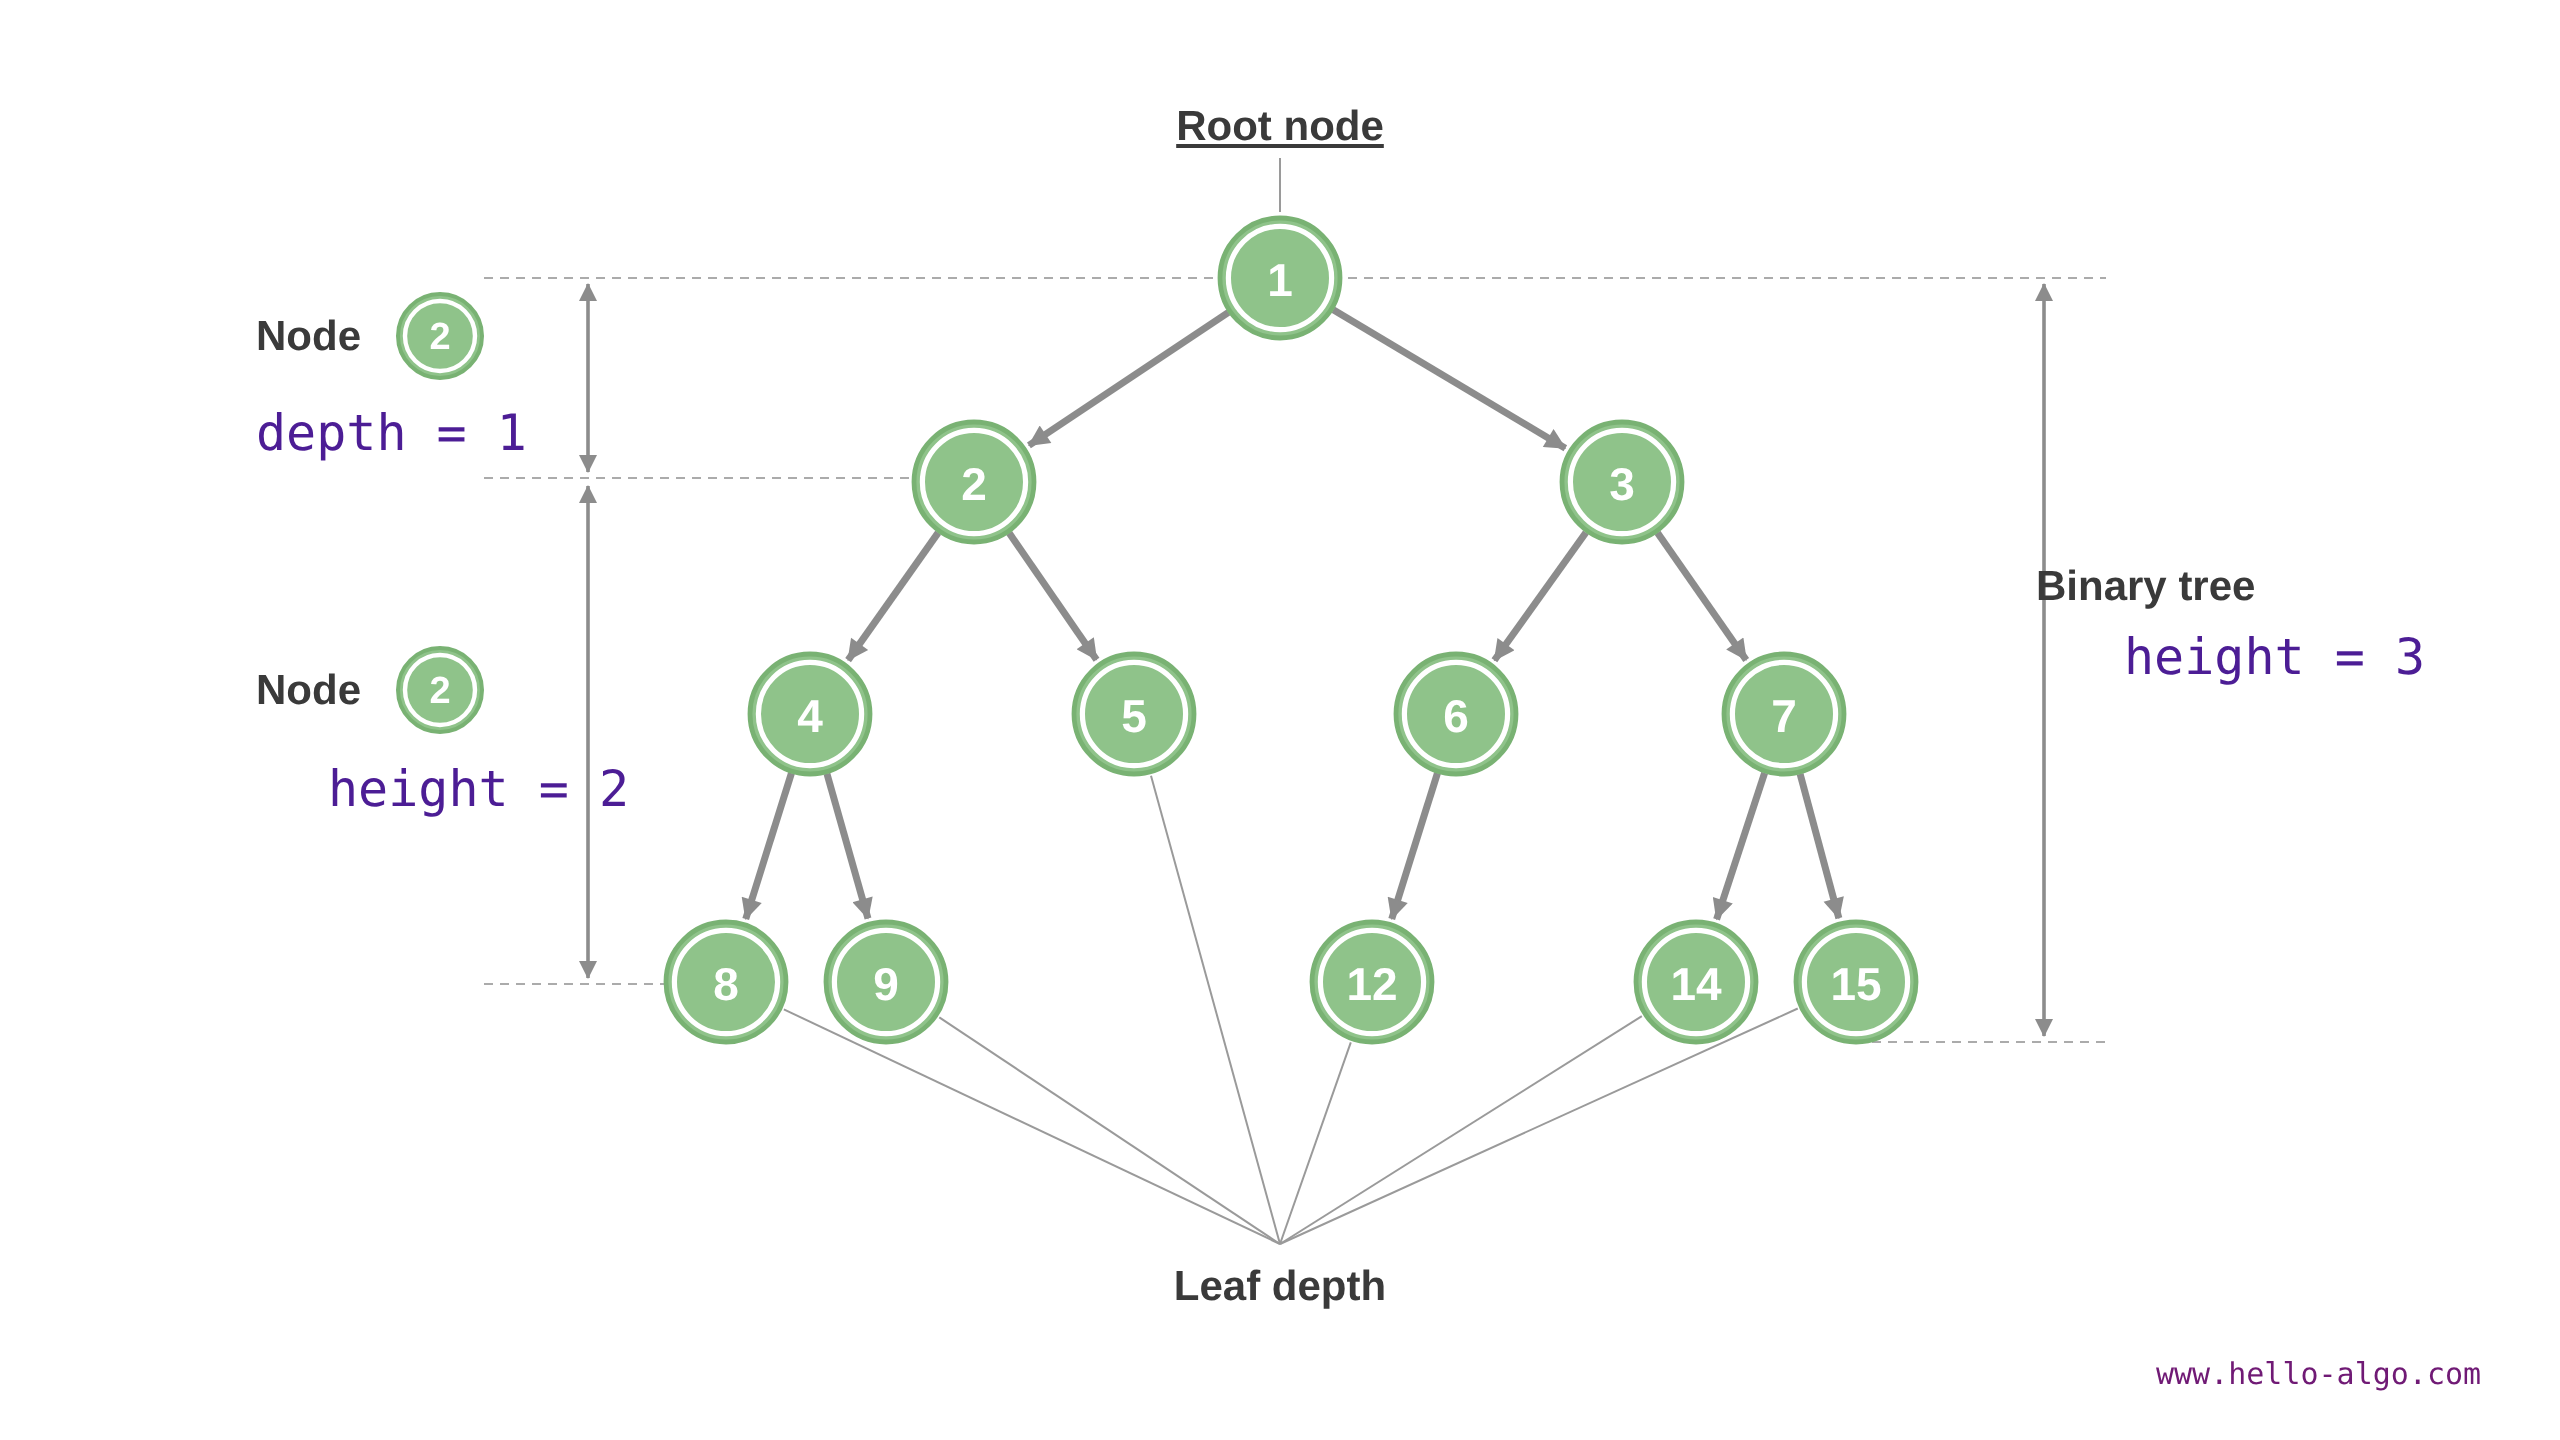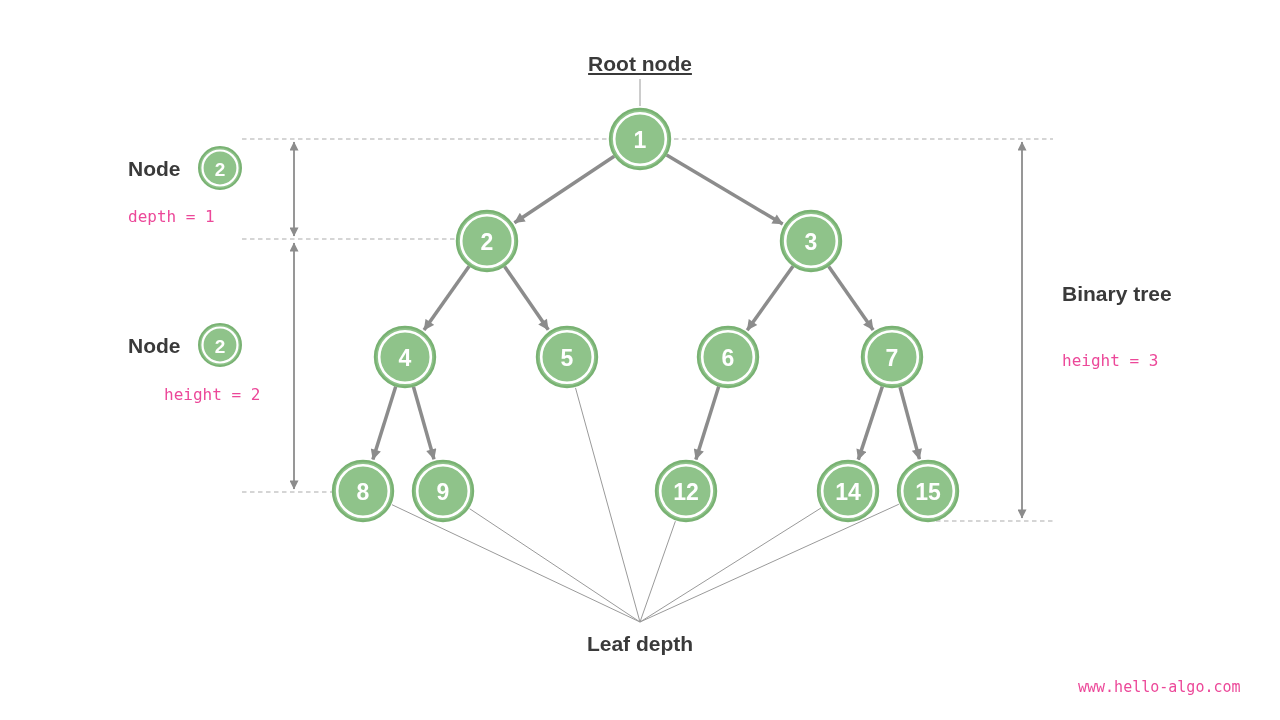--- a/index.html
+++ b/index.html
@@ -8,32 +8,32 @@
     overflow:hidden;font-family:"Liberation Sans",sans-serif;
   }
   #diagram-svg{position:absolute;left:0;top:0;}
   #diagram-svg text{font-family:"Liberation Sans",sans-serif;}
   .lbl{
     position:absolute;font-family:"Liberation Sans",sans-serif;
     font-weight:bold;font-size:21px;line-height:25px;color:#3a3a3a;white-space:nowrap;
   }
   .mono{
     position:absolute;font-family:"DejaVu Sans Mono","Liberation Mono",monospace;
-    font-size:16px;line-height:24px;color:#ec4899;white-space:nowrap;
+    font-size:25px;line-height:24px;color:#4c1d95;white-space:nowrap;
   }
   .centered{transform:translateX(-50%);}
   .root-label{left:640px;top:51px;text-decoration:underline;}
   .leaf-label{left:640px;top:631px;}
   .node-depth-label{left:128px;top:156px;}
   .depth-detail{left:128px;top:205px;}
   .node-height-label{left:128px;top:333px;}
   .height2-detail{left:128px;top:383px;margin-left:36px;}
-  .binary-tree-label{left:1062px;top:281px;}
-  .height3-detail{left:1062px;top:317px;margin-top:32px;}
-  .watermark{left:1078px;top:678px;font-size:15px;line-height:18px;color:#ec4899;}
+  .binary-tree-label{left:1018px;top:281px;}
+  .height3-detail{left:1062px;top:317px;}
+  .watermark{left:1078px;top:678px;font-size:15px;line-height:18px;color:#701a75;}
 </style>
 </head>
 <body>
 
 <svg id="diagram-svg" width="1280" height="720" viewBox="0 0 1280 720">
     <defs>
       <marker id="edgeArrow" viewBox="0 0 10 10" refX="9.5" refY="5" markerWidth="3.4" markerHeight="3" orient="auto-start-reverse">
         <path d="M0,0 L10,5 L0,10 z" fill="#8c8c8c"></path>
       </marker>
       <marker id="measureArrow" viewBox="0 0 10 10" refX="9.5" refY="5" markerWidth="6" markerHeight="5" orient="auto-start-reverse">

